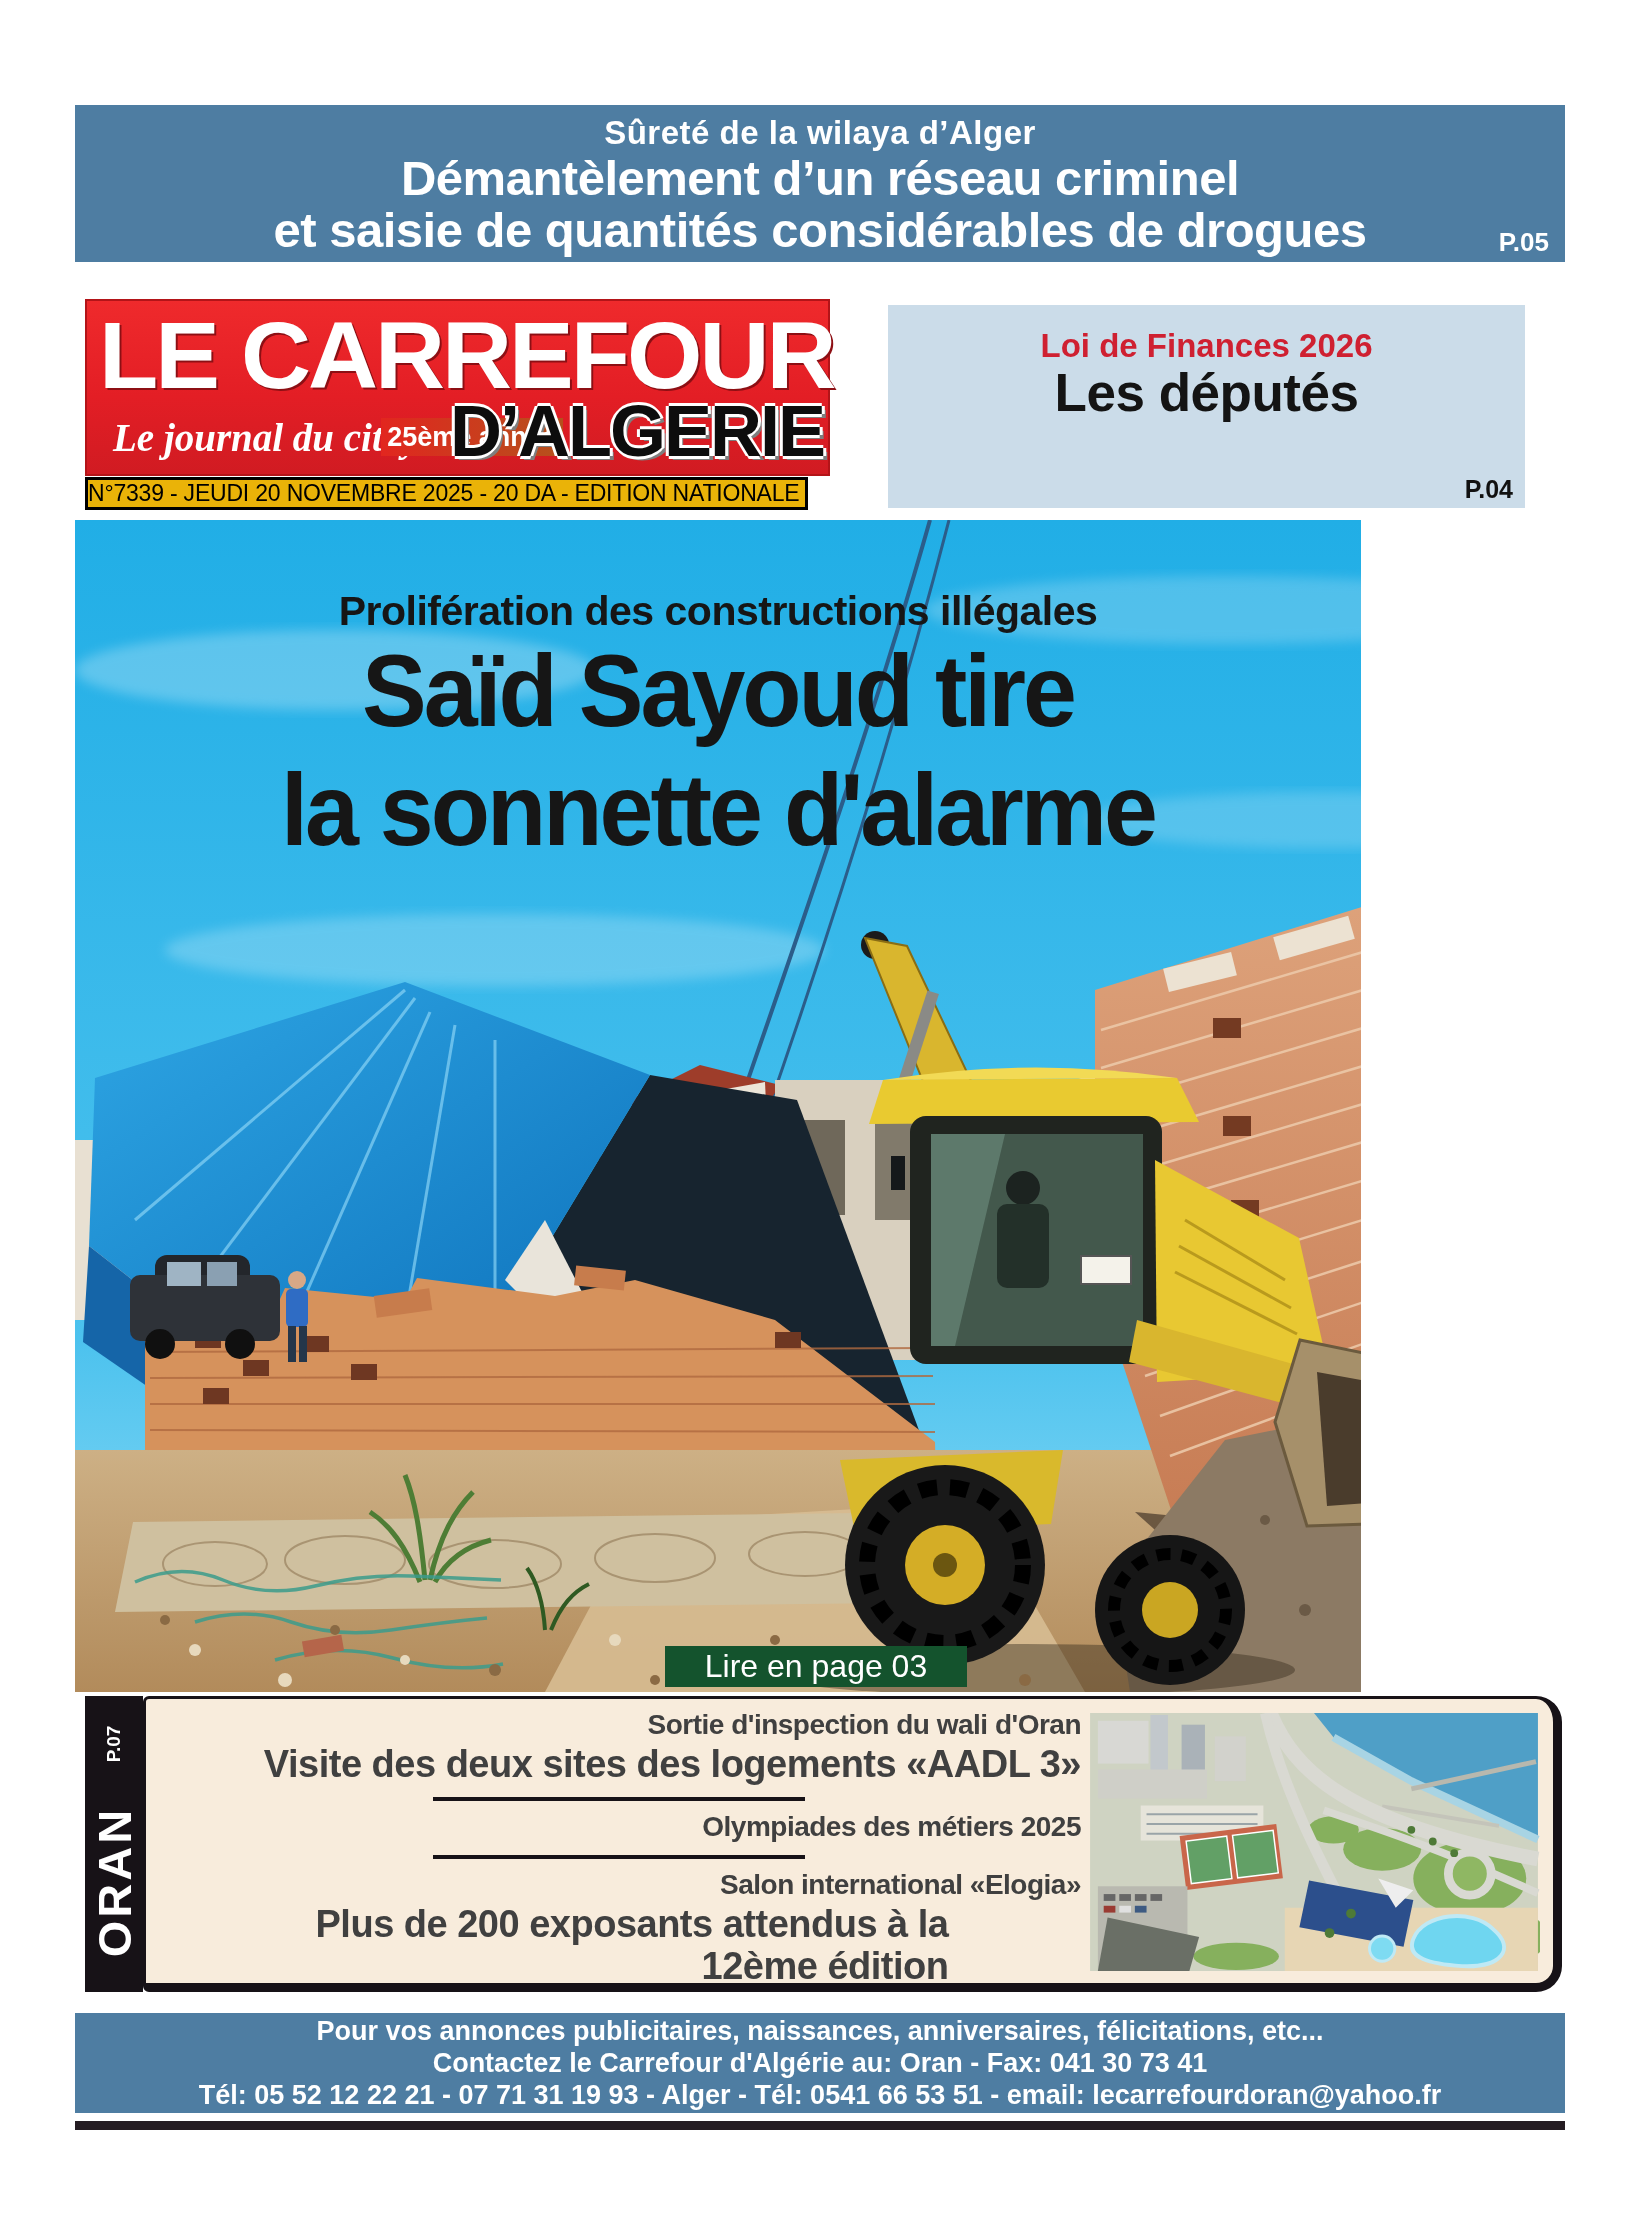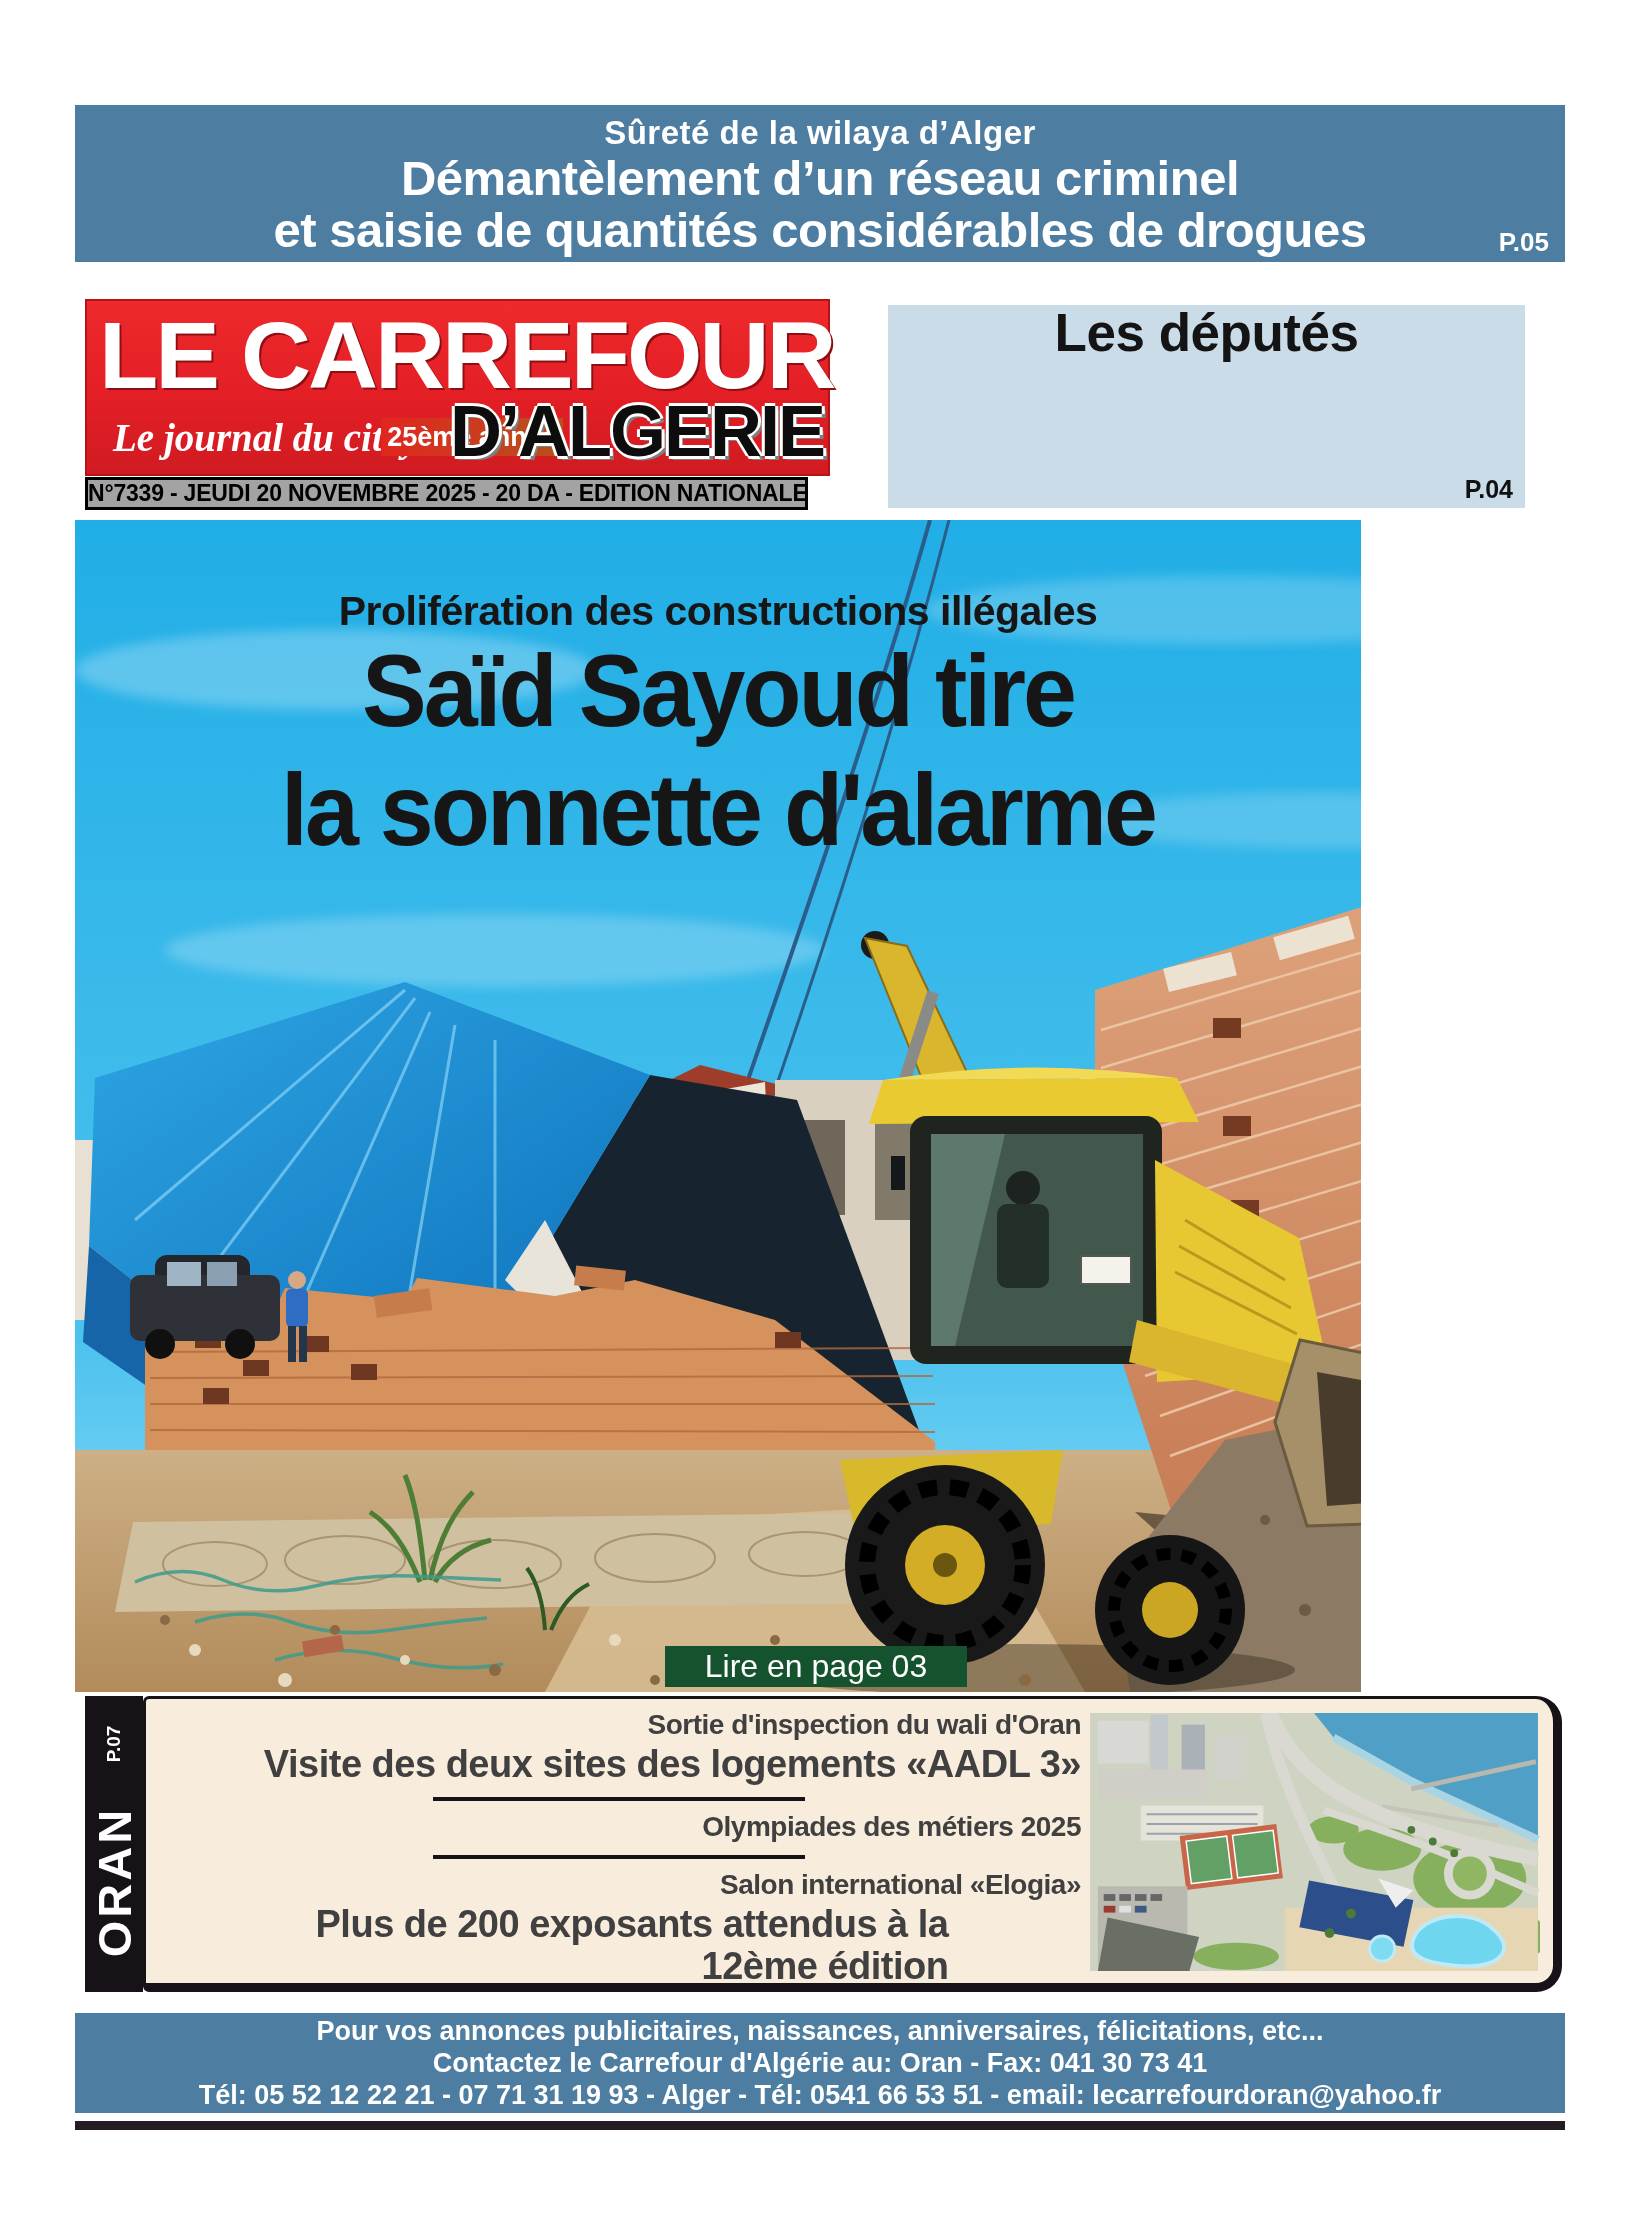--- a/index.html
+++ b/index.html
@@ -22,22 +22,22 @@
                    text-shadow:2px 2px 0 #8d0f14;white-space:nowrap;}
   .masthead .tagline{position:absolute;left:28px;bottom:16px;color:#fff;
                      font-family:"Liberation Serif",serif;font-style:italic;font-weight:bold;
                      font-size:39px;white-space:nowrap;}
   .masthead .anniv{position:absolute;left:296px;bottom:20px;width:182px;height:38px;line-height:38px;
                    background:linear-gradient(90deg,#e2261f,#b5511c);color:#fff;font-size:27px;
                    font-weight:bold;text-align:center;white-space:nowrap;}
   .masthead .subtitle{position:absolute;right:6px;bottom:4px;color:#0d0d0d;font-size:72px;font-weight:bold;
                       letter-spacing:-2px;white-space:nowrap;
                       text-shadow:-3px 0 0 #fff,3px 0 0 #fff,0 -3px 0 #fff,0 3px 0 #fff,4px 4px 0 #7e7e7e;}
-  .edition{position:absolute;left:85px;top:477px;width:717px;height:27px;background:#a3a3a3;
-           border:3px solid #000;text-align:left;font-size:23px;font-weight:bold;line-height:27px;
+  .edition{position:absolute;left:85px;top:477px;width:717px;height:27px;background:#eab308;
+           border:3px solid #000;text-align:left;font-size:23px;font-weight:normal;line-height:27px;
            letter-spacing:-.2px;white-space:nowrap;}
 
   
   .finances{position:absolute;left:888px;top:305px;width:637px;height:203px;background:#cbdce9;text-align:center;}
   .finances .kicker{margin-top:22px;font-size:33px;font-weight:bold;color:#cf2031;}
   .finances .h{font-size:53px;font-weight:bold;color:#141414;line-height:56px;letter-spacing:-.5px;}
   .finances .pref{position:absolute;right:12px;bottom:4px;font-size:25px;font-weight:bold;color:#111;}
 
   
   .photo{position:absolute;left:75px;top:520px;width:1286px;height:1172px;overflow:hidden;}
@@ -87,20 +87,21 @@
 
   <div class="masthead">
     <div class="title">LE CARREFOUR</div>
     <div class="tagline">Le journal du citoyen</div>
     <div class="anniv">25ème année</div>
     <div class="subtitle">D’ALGERIE</div>
   </div>
   <div class="edition">N°7339 - JEUDI 20 NOVEMBRE 2025 - 20 DA - EDITION NATIONALE</div>
 
   <div class="finances">
+    <div class="kicker">Loi de Finances 2026</div>
     <div class="h">Les députés</div>
     <div class="pref">P.04</div>
   </div>
 
   <div class="photo">
     <svg width="1490" height="1172" viewBox="0 0 1490 1172">
       <defs>
         <linearGradient id="sky" x1="0" y1="0" x2="0" y2="1">
           <stop offset="0" stop-color="#21aee6"></stop>
             <stop offset=".7" stop-color="#4cc2ee"></stop>

